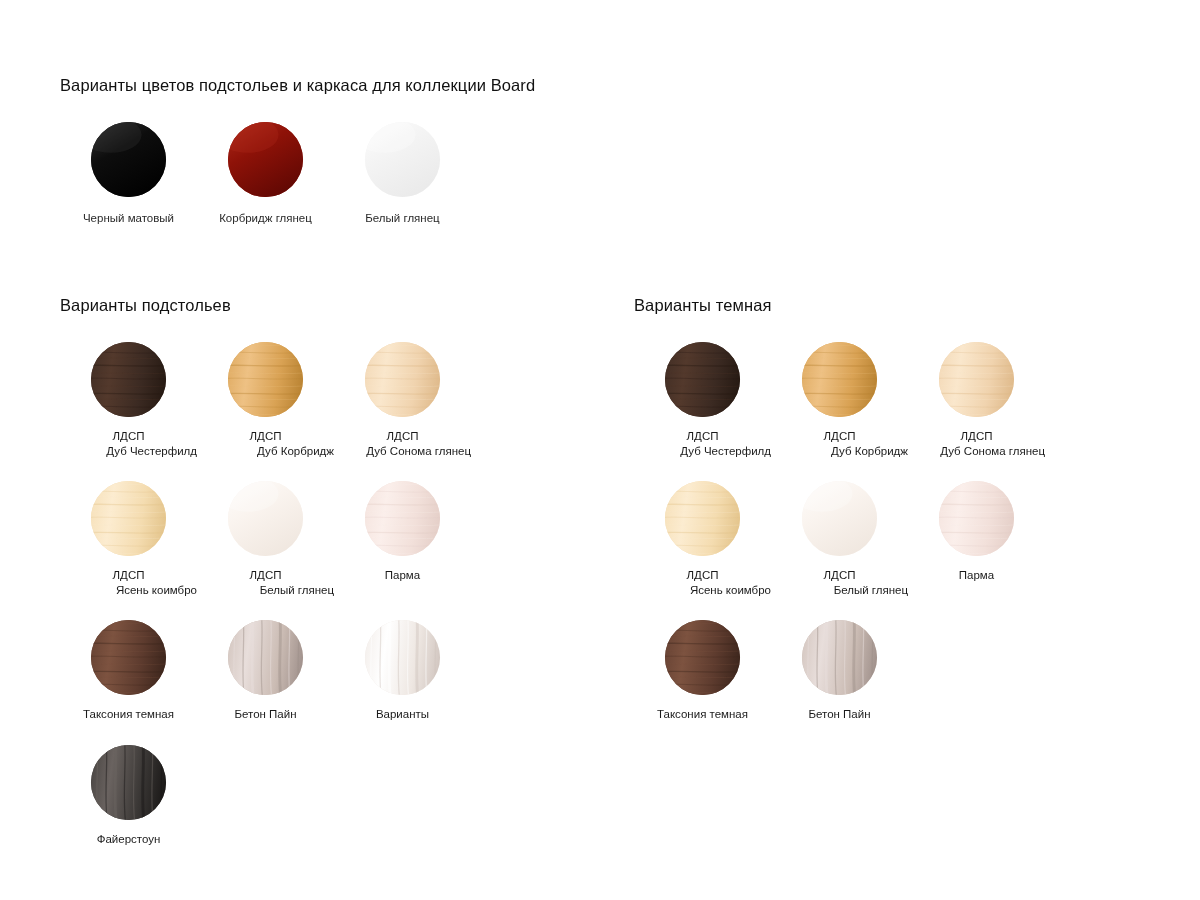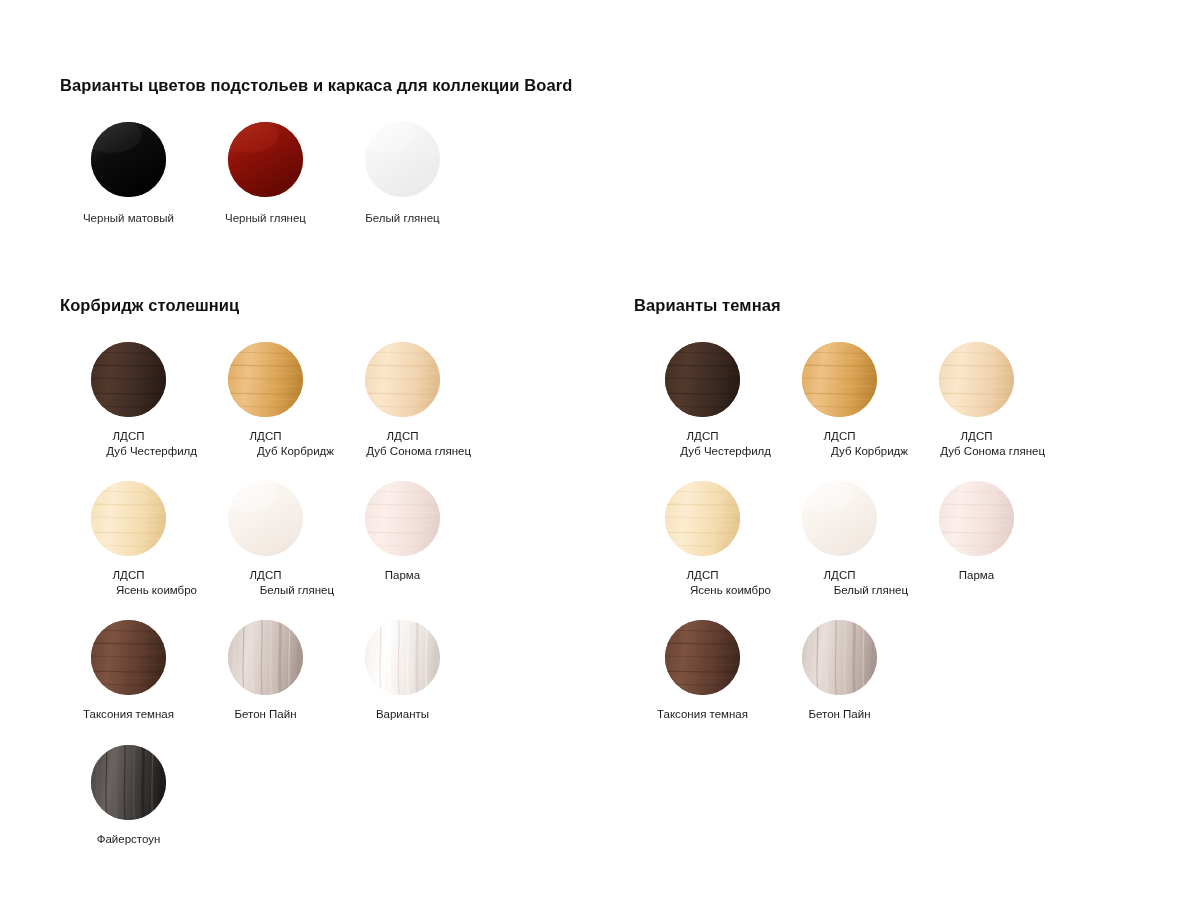--- a/index.html
+++ b/index.html
@@ -16,21 +16,21 @@
     overflow: hidden;
   }
   .page {
     position: absolute;
     left: 0; top: 0;
     width: 1200px;
     height: 900px;
   }
   .section-title {
     font-size: 16.5px;
-    font-weight: bold;
+    font-weight: normal;
     color: #111111;
     letter-spacing: 0.1px;
   }
   #title-main {
     position: absolute;
     left: 60px;
     top: 76px;
   }
   #title-tops {
     position: absolute;
@@ -141,21 +141,21 @@
                   <stop offset="0" stop-color="#b9301f"></stop>
                   <stop offset="0.45" stop-color="#8e1208"></stop>
                   <stop offset="1" stop-color="#5d0703"></stop>
                 </linearGradient>
               </defs>
               <rect x="0" y="0" width="100" height="100" fill="url(#tex2)"></rect>
               <ellipse cx="30" cy="22" rx="34" ry="20" fill="#b9301f" opacity="0.25"></ellipse>
             </svg>
           </div>
         </div>
-        <div class="caption"><span class="l1">Черный глянец</span></div>
+        <div class="caption"><span class="l1">Корбридж глянец</span></div>
       </div>
       <div class="swatch">
         <div class="disc-wrap">
           <div class="disc" style="background: rgb(244, 244, 244);">
             <svg class="grain" viewBox="0 0 100 100" preserveAspectRatio="none">
               <defs>
                 <linearGradient id="tex3" x1="0" y1="0" x2="0.6" y2="1">
                   <stop offset="0" stop-color="#ffffff"></stop>
                   <stop offset="0.45" stop-color="#f4f4f4"></stop>
                   <stop offset="1" stop-color="#e9e9e9"></stop>
@@ -163,21 +163,21 @@
               </defs>
               <rect x="0" y="0" width="100" height="100" fill="url(#tex3)"></rect>
               <ellipse cx="30" cy="22" rx="34" ry="20" fill="#ffffff" opacity="0.25"></ellipse>
             </svg>
           </div>
         </div>
         <div class="caption"><span class="l1">Белый глянец</span></div>
       </div>
     </div>
 
-  <div class="section-title" id="title-tops">Корбридж столешниц</div>
+  <div class="section-title" id="title-tops">Варианты подстольев</div>
   <div class="swatch-grid" id="grid-tops">
       <div class="swatch">
         <div class="disc-wrap">
           <div class="disc" style="background: rgb(59, 42, 34);">
             <svg class="grain" viewBox="0 0 100 100" preserveAspectRatio="none">
               <defs>
                 <linearGradient id="tex4" x1="0" y1="0" x2="1" y2="0.15">
                   <stop offset="0" stop-color="#3b2a22"></stop>
                   <stop offset="0.35" stop-color="#53392c"></stop>
                   <stop offset="0.7" stop-color="#3b2a22"></stop>

